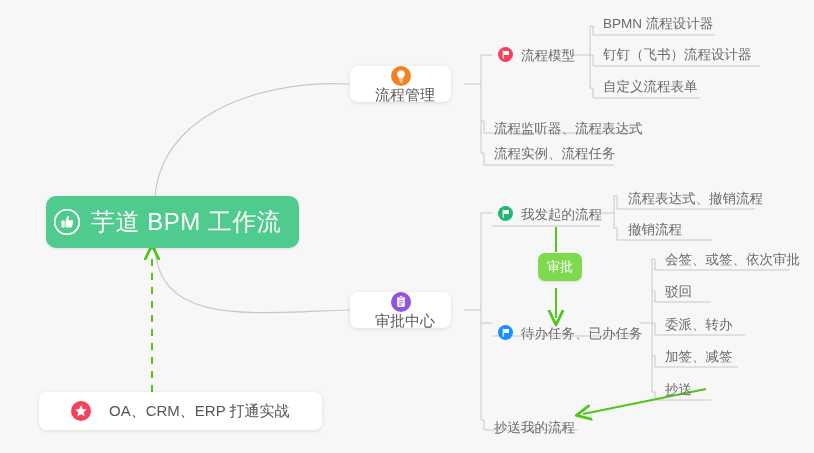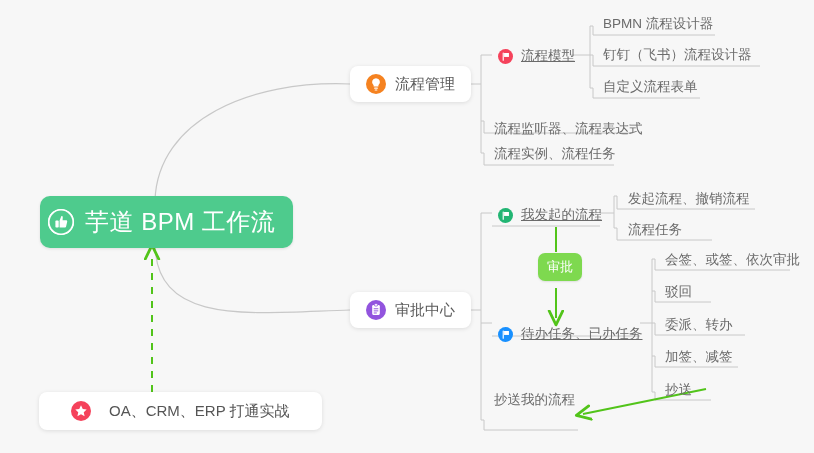--- a/index.html
+++ b/index.html
@@ -48,20 +48,21 @@
     letter-spacing: 0.5px;
     margin-left: 11px;
   }
   
   .branch-node {
     background: #ffffff;
     border-radius: 8px;
     padding: 0 16px;
     height: 36px;
     box-shadow: 0 1px 4px rgba(0,0,0,0.11);
+    flex-direction: column;
   }
   .branch-label {
     color: #5a5a5a;
     font-size: 15px;
     margin-left: 9px;
   }
   
   .callout-node {
     background: #ffffff;
     border-radius: 8px;
@@ -76,25 +77,24 @@
     margin-left: 9px;
   }
   
   .leaf {
     position: absolute;
     color: #6b6b6b;
     font-size: 13.5px;
     white-space: nowrap;
     padding: 3px 6px 5px 6px;
     box-sizing: border-box;
-    text-decoration: underline;
   }
   .leaf.with-icon {
     display: flex;
-    align-items: center;
+    align-items: flex-start;
   }
   .leaf .leaf-text { display: inline-block; }
   .leaf.with-icon .leaf-text { margin-left: 8px; }
 
   
   .badge-node {
     position: absolute;
     background: #7ED94F;
     border-radius: 7px;
     color: #ffffff;
@@ -185,21 +185,21 @@
     <path d="M655,400 L711,400" fill="none" stroke="#c8c8c8" stroke-width="1"></path>
 
     <path d="M152,392 L152,252" fill="none" stroke="#52c41a" stroke-width="2" stroke-dasharray="7 7" marker-end="url(#gArrowUp)"></path>
 
     <path d="M556,227 L556,252" fill="none" stroke="#52c41a" stroke-width="2"></path>
     <path d="M556,288 L556,318" fill="none" stroke="#52c41a" stroke-width="2" marker-end="url(#gArrow)"></path>
 
     <path d="M706,389 L583,414" fill="none" stroke="#52c41a" stroke-width="2" marker-end="url(#gArrow)"></path>
   </svg>
 
-  <div class="node root-node" style="left:40px; top:196px;padding-left:8px;">
+  <div class="node root-node" style="left:46px; top:196px;padding-left:8px;">
     <span class="ricon root-ricon">
       <svg width="26" height="26" viewBox="0 0 26 26">
         <circle cx="13" cy="13" r="13" fill="#ffffff"></circle>
         <circle cx="13" cy="13" r="11.4" fill="#4ECB8D"></circle>
         <path d="M11.6 11.6 L13.2 7.4 C13.4 6.7 14.6 6.8 14.8 7.7 L14.6 11.3 L18 11.3
                  C18.9 11.3 19.4 12 19.2 12.8 L18.1 17.4 C17.95 18.1 17.4 18.5 16.7 18.5
                  L11.6 18.5 Z" fill="#ffffff"></path>
         <rect x="7.4" y="11.6" width="3.3" height="6.9" rx="0.8" fill="#ffffff"></rect>
       </svg>
     </span>
@@ -266,24 +266,24 @@
       <svg width="15" height="15" viewBox="0 0 20 20">
         <circle cx="10" cy="10" r="10" fill="#22B573"></circle>
         <rect x="6.2" y="4.6" width="1.55" height="11" rx="0.7" fill="#ffffff"></rect>
         <path d="M8.1 5.3 L14.6 5.3 L14.6 10.6 L8.1 10.6 Z" fill="#ffffff"></path>
       </svg>
     </span>
     <span class="leaf-text">我发起的流程</span>
   </div>
 
   <div class="leaf" style="left:622px; top:187px;">
-    <span class="leaf-text">发起流程、撤销流程</span>
+    <span class="leaf-text">流程表达式、撤销流程</span>
   </div>
   <div class="leaf" style="left:622px; top:218px;">
-    <span class="leaf-text">流程任务</span>
+    <span class="leaf-text">撤销流程</span>
   </div>
 
   <div class="badge-node" style="left:538px; top:253px;">
     <span>审批</span>
   </div>
 
   <div class="leaf with-icon" style="left:492px; top:322px;">
     <span class="ricon ricon-sm">
       <svg width="15" height="15" viewBox="0 0 20 20">
         <circle cx="10" cy="10" r="10" fill="#1890FF"></circle>
@@ -303,21 +303,21 @@
   <div class="leaf" style="left:659px; top:313px;">
     <span class="leaf-text">委派、转办</span>
   </div>
   <div class="leaf" style="left:659px; top:345px;">
     <span class="leaf-text">加签、减签</span>
   </div>
   <div class="leaf" style="left:659px; top:378px;">
     <span class="leaf-text">抄送</span>
   </div>
 
-  <div class="leaf" style="left:488px; top:388px;">
+  <div class="leaf" style="left:488px; top:416px;">
     <span class="leaf-text">抄送我的流程</span>
   </div>
 
   <div class="node callout-node" style="left:39px; top:392px;">
     <span class="ricon">
       <svg width="20" height="20" viewBox="0 0 20 20">
         <circle cx="10" cy="10" r="10" fill="#F5425B"></circle>
         <path d="M10 4.3 L11.75 8.05 L15.7 8.5 L12.75 11.25 L13.6 15.3
                  L10 13.25 L6.4 15.3 L7.25 11.25 L4.3 8.5 L8.25 8.05 Z" fill="#ffffff"></path>
       </svg>

